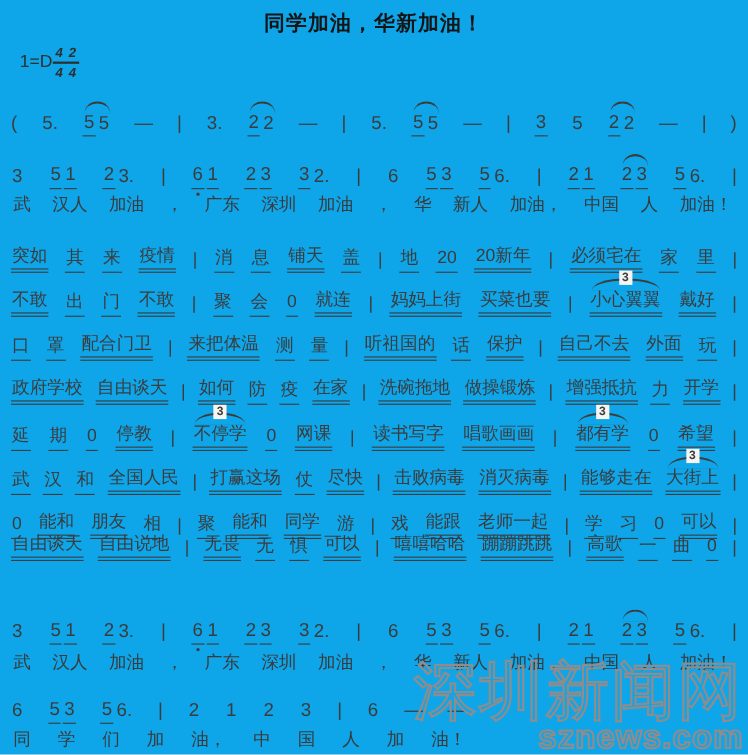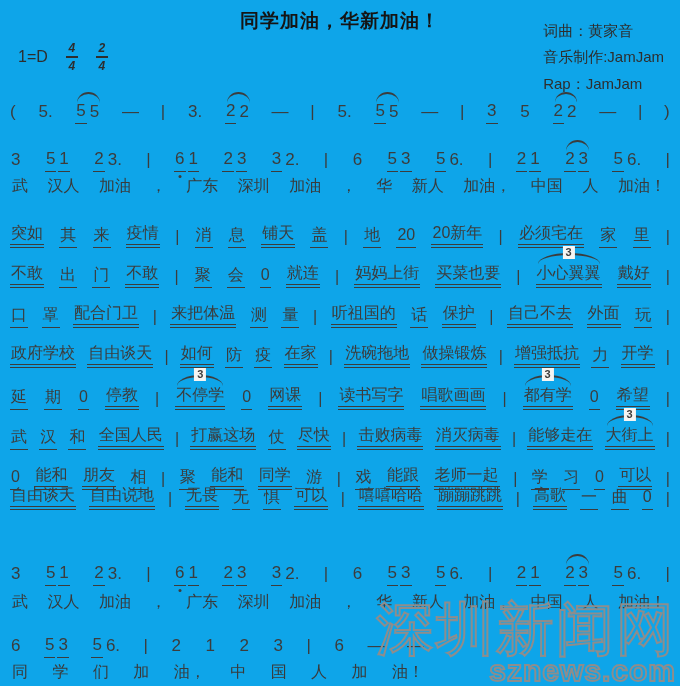--- a/index.html
+++ b/index.html
@@ -6,21 +6,21 @@
   .sheet{
     position:relative;width:680px;height:686px;margin:0 auto;
     background:#0ea5e9;color:#3c3c3c;overflow:hidden;
     font-family:"Liberation Sans","DejaVu Sans",sans-serif;
   }
   .title{
     position:absolute;top:8px;left:0;right:0;text-align:center;
     font-size:19px;font-weight:700;color:#151515;letter-spacing:1px;
   }
   .credits{position:absolute;top:18px;right:16px;font-size:15px;line-height:1.75;color:#2e2e2e;}
-  .keyrow{position:absolute;top:42px;left:18px;display:flex;align-items:center;gap:18px;font-size:16px;color:#2e2e2e;}
+  .keyrow{position:absolute;top:42px;left:18px;display:flex;align-items:center;gap:0;font-size:16px;color:#2e2e2e;}
   .timesig{display:inline-flex;flex-direction:column;align-items:center;font-weight:700;font-size:12px;line-height:1;font-style:italic;}
   .timesig .num{padding-bottom:2px;border-bottom:2px solid #2e2e2e;min-width:12px;text-align:center;}
   .timesig .den{padding-top:2px;min-width:12px;text-align:center;}
 
   
   .mrow{position:absolute;left:10px;right:10px;display:flex;justify-content:space-between;align-items:flex-end;font-size:17px;white-space:nowrap;}
   .mrow .note{display:inline-block;padding:0 1px 2px;line-height:1.1;}
   .mrow .note.u1{border-bottom:1.5px solid #3c3c3c;}
   .mrow .note.low{position:relative;}
   .mrow .note.low::after{content:"";position:absolute;left:50%;transform:translateX(-50%);bottom:-7px;width:3px;height:3px;border-radius:50%;background:#3c3c3c;}
@@ -47,25 +47,20 @@
   .wm-cn{font-size:58px;font-weight:400;letter-spacing:2px;line-height:1.05;color:transparent;margin-top:40px;-webkit-text-stroke:2px #8d8d8d;}
   .wm-en{font-size:30px;font-weight:700;letter-spacing:1px;line-height:1.0;margin-top:-4px;color:transparent;-webkit-text-stroke:2px #8d8d8d;}
 </style>
 </head>
 <body>
 
 <div class="sheet">
 
   <div class="title">同学加油，华新加油！</div>
 
-  <div class="credits">
-    <div>词曲：黄家音</div>
-    <div>音乐制作:JamJam</div>
-    <div>Rap：JamJam</div>
-  </div>
 
   <div class="keyrow">
     <span>1=D</span>
     <span class="timesig">
       <span class="num">4</span>
       <span class="den">4</span>
     </span>
     <span class="timesig">
       <span class="num">2</span>
       <span class="den">4</span>

